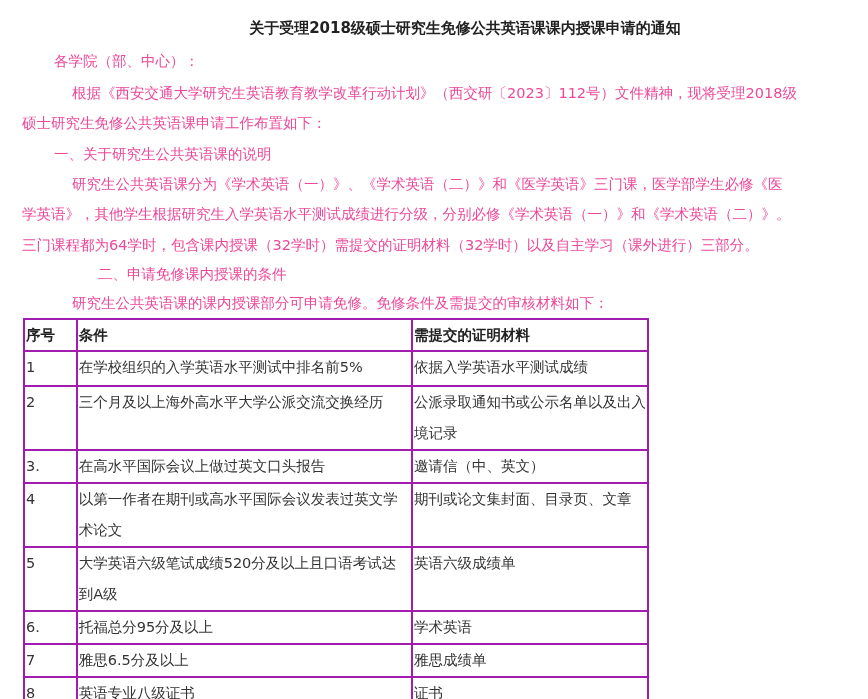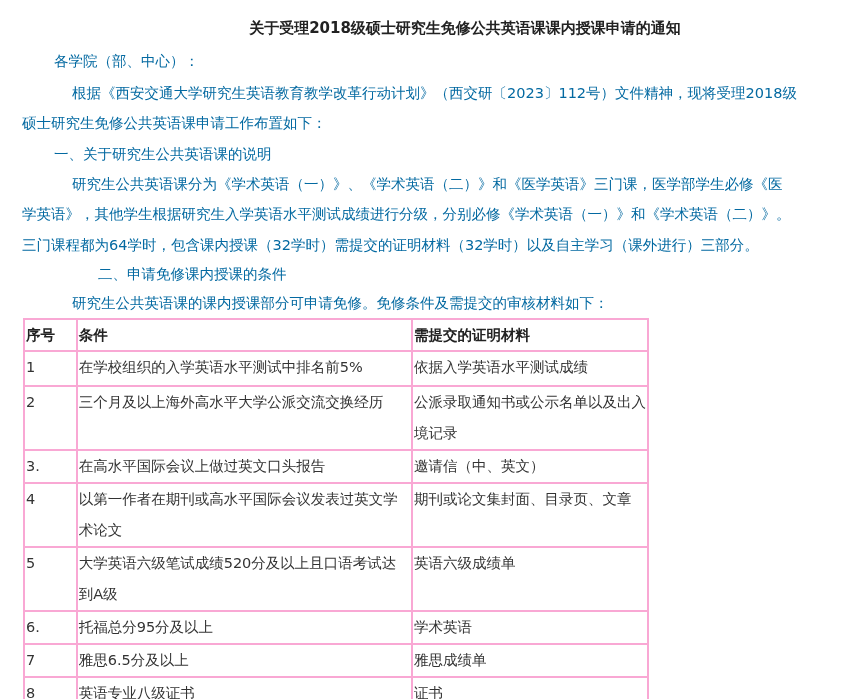--- a/index.html
+++ b/index.html
@@ -28,34 +28,34 @@
       text-align: center;
       font-size: 15px;
       font-weight: bold;
       color: #222;
       white-space: nowrap;
     }
     .line {
       position: absolute;
       font-size: 14.5px;
       white-space: nowrap;
-      color: #0369a1;
+      color: #ec4899;
       letter-spacing: 0px;
     }
     table.cond {
       position: absolute;
       left: 23px;
       top: 318px;
       width: 626px;
       border-collapse: collapse;
       font-size: 14.5px;
       color: #333;
     }
     table.cond td, table.cond th {
-      border: 2px solid #f9a8d4;
+      border: 2px solid #a21caf;
       padding: 0 1px;
       vertical-align: top;
       text-align: left;
       line-height: 31px;
       font-weight: normal;
     }
     table.cond th {
       font-weight: bold;
       color: #222;
       line-height: 30px;

